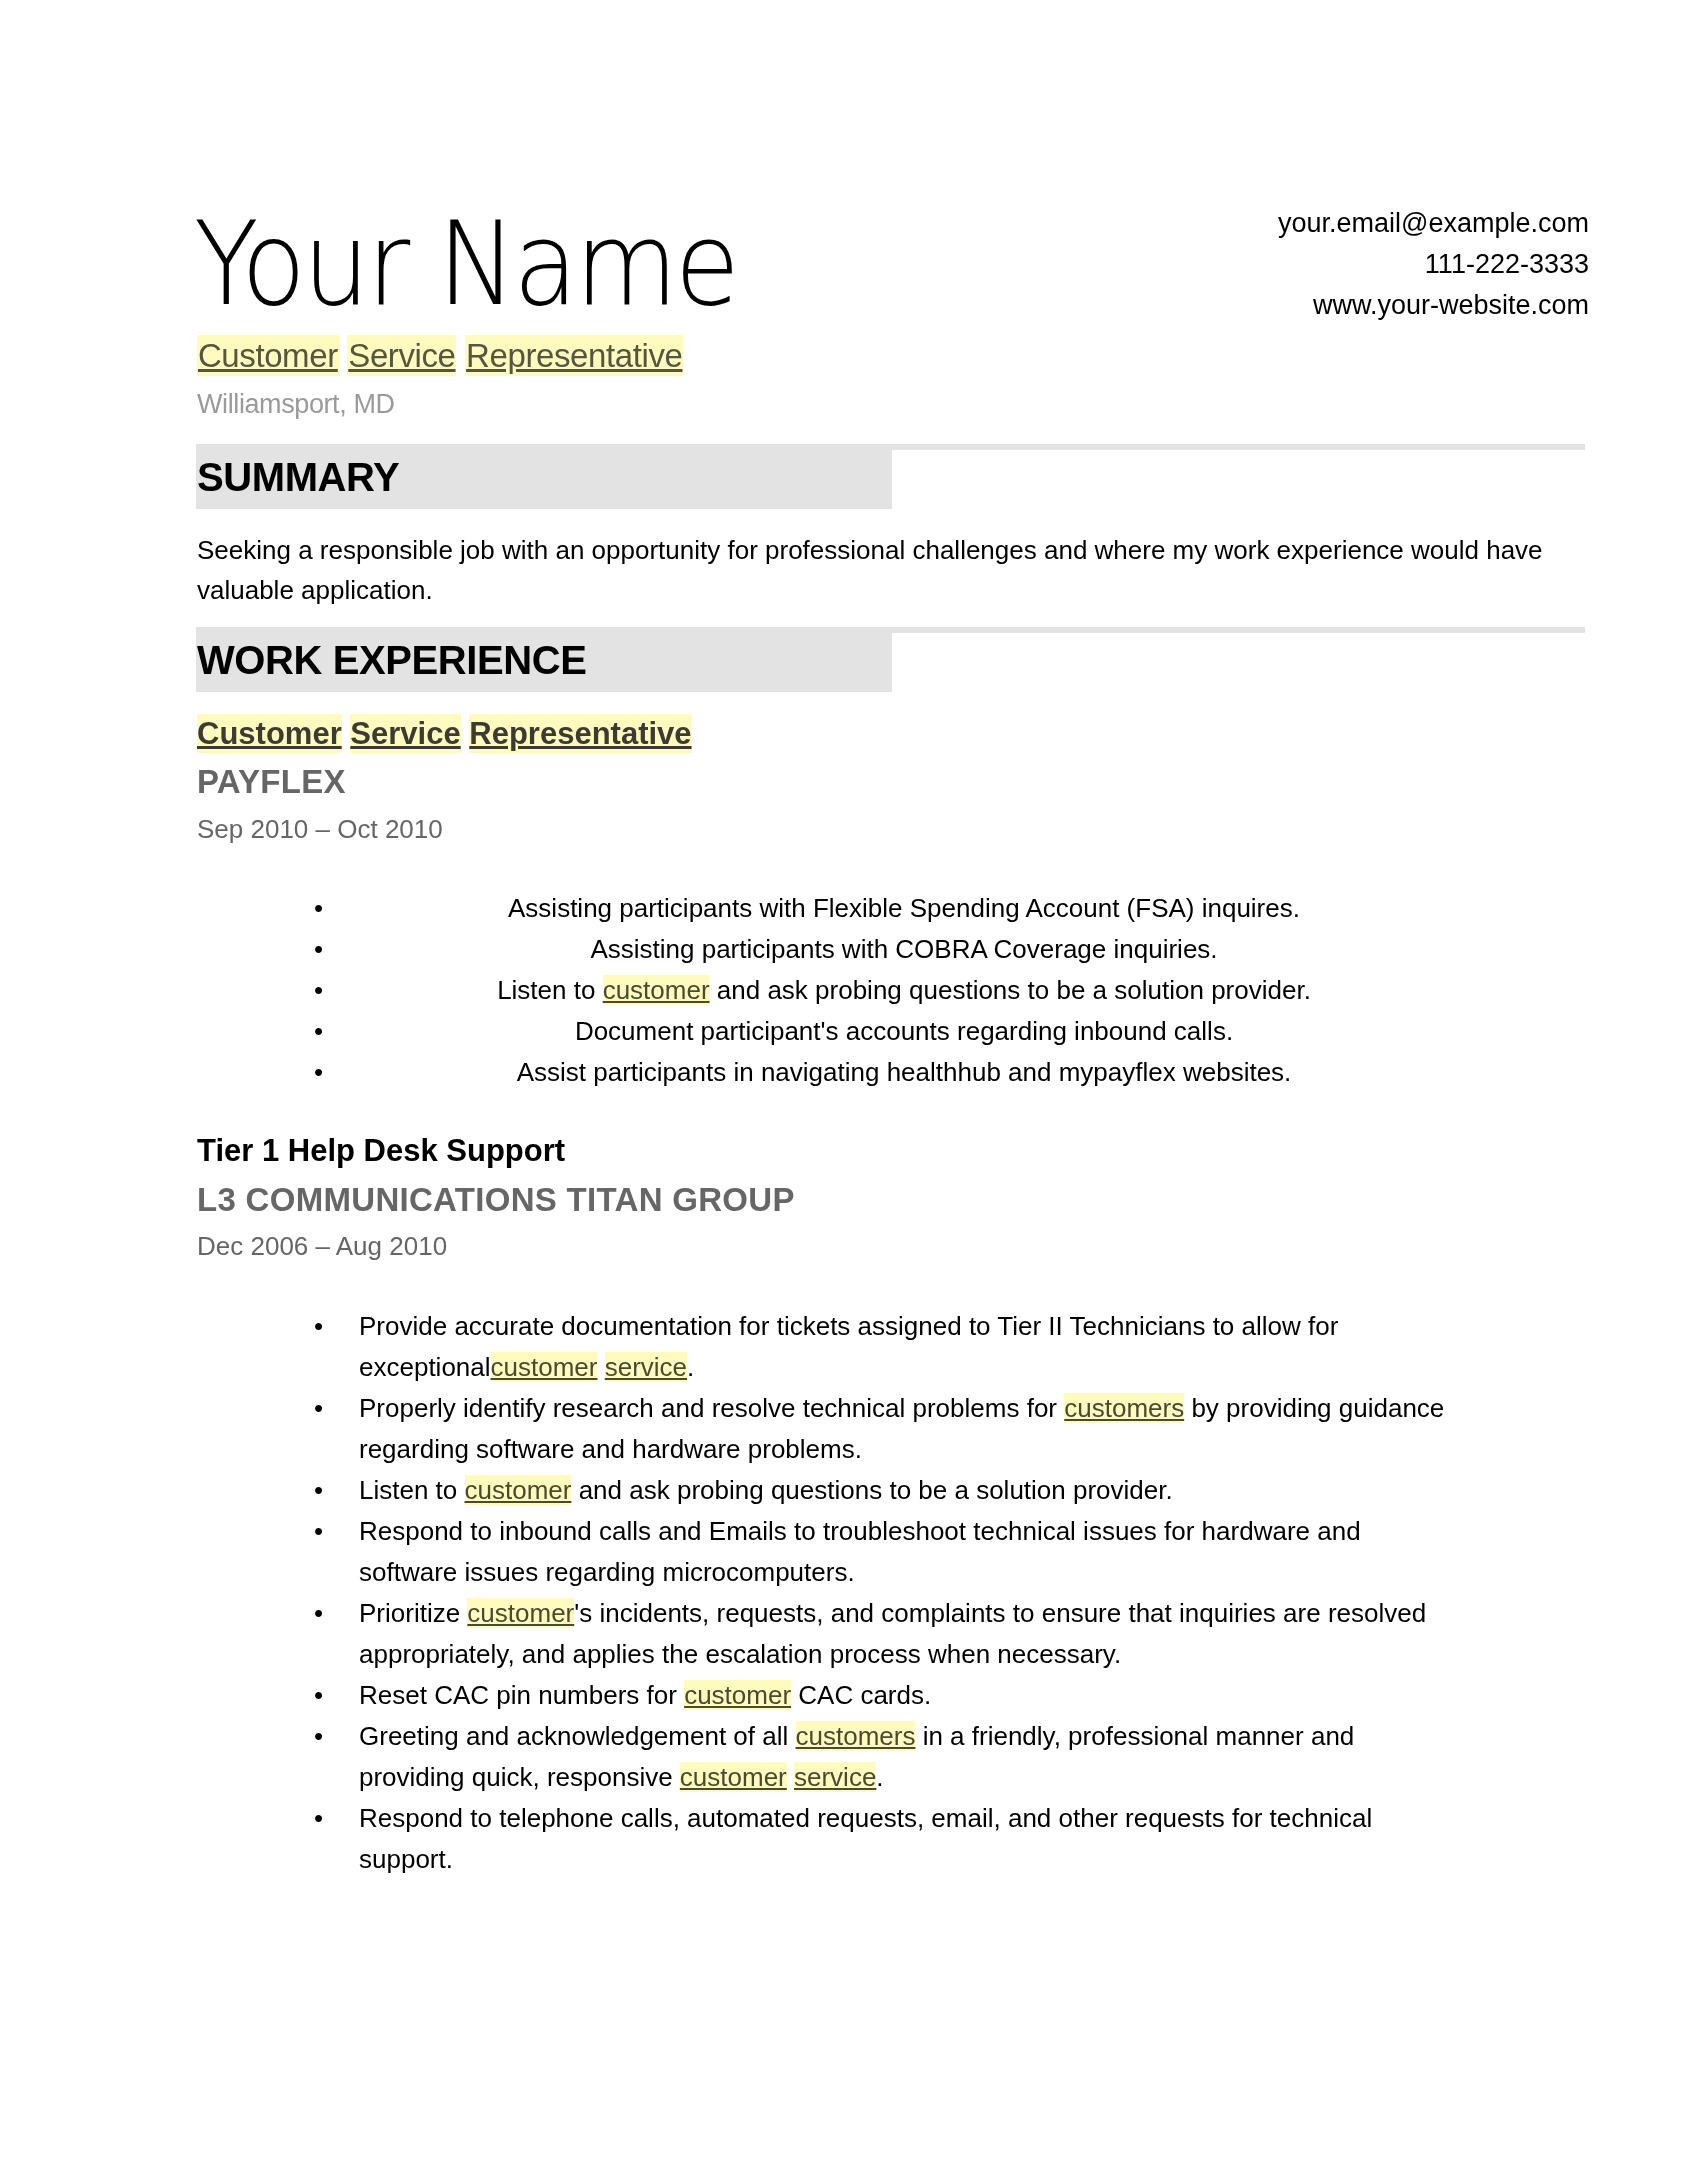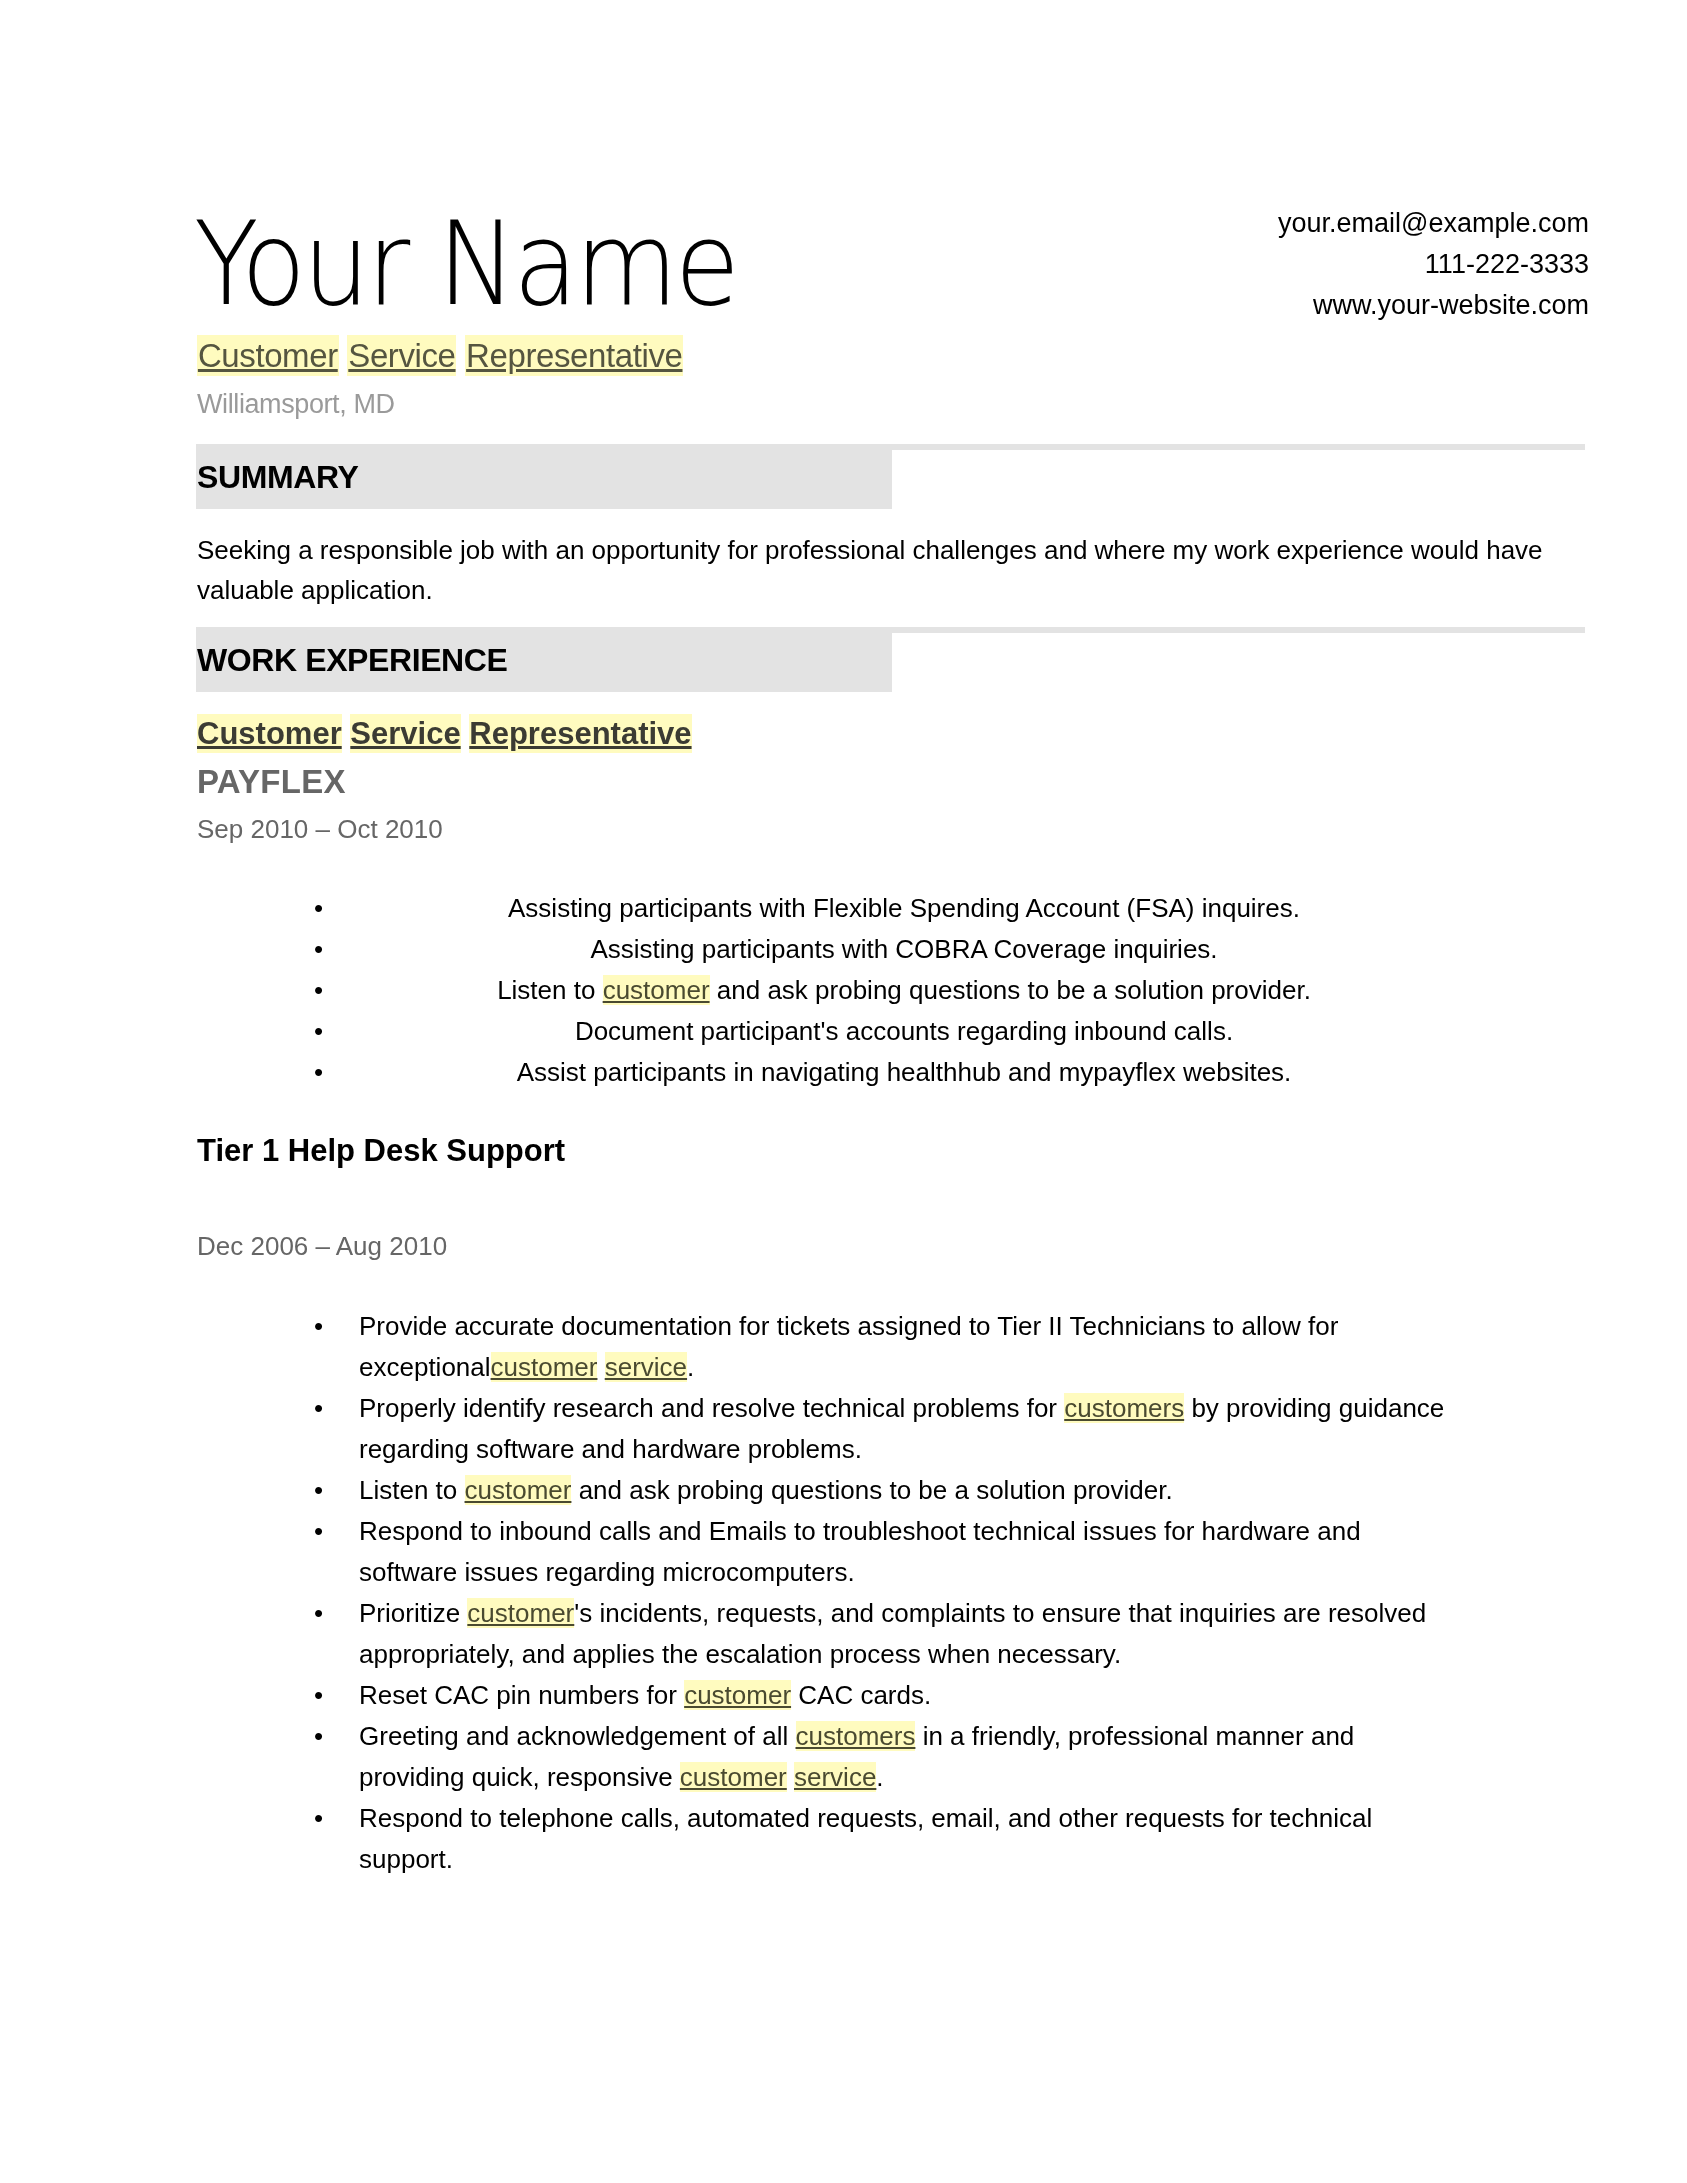--- a/index.html
+++ b/index.html
@@ -10,21 +10,21 @@
   .name { position: absolute; left: 194px; top: 194px; font-family: "DejaVu Sans", sans-serif; font-weight: 200; font-size: 115px; line-height: 140px; letter-spacing: -3.5px; color: #000; -webkit-text-stroke: 0; transform: scaleX(0.92); transform-origin: left top; }
   .title { position: absolute; left: 197px; top: 334px; font-size: 33px; line-height: 44px; color: #5a5a40; font-weight: 300; letter-spacing: -0.4px; }
   .title .hl { padding: 1.7px 0.9px; color: #555540; }
   .location { position: absolute; left: 197px; top: 386px; font-size: 27px; line-height: 37px; color: #9a9a9a; letter-spacing: -0.4px; }
 
   .contact { position: absolute; right: 98px; top: 203px; text-align: right; font-size: 27px; line-height: 41px; color: #000; }
   .contact div { white-space: nowrap; }
 
   .sec-line { position: absolute; left: 196px; width: 1389px; height: 6.1px; background: #e3e3e3; }
   .sec-box { position: absolute; left: 196px; width: 696px; background: #e3e3e3; }
-  .sec-title { position: absolute; left: 197px; font-size: 32px; font-weight: bold; line-height: 52px; color: #000; letter-spacing: -0.4px; }
+  .sec-title { position: absolute; left: 197px; font-size: 40px; font-weight: bold; line-height: 52px; color: #000; letter-spacing: -0.4px; }
 
   .para { position: absolute; left: 197px; width: 1363px; font-size: 26px; line-height: 40px; color: #000; }
 
   .job-title { position: absolute; left: 197px; font-size: 31px; font-weight: bold; line-height: 44px; color: #000; }
   .job-title .hl { padding: 1.7px 0; color: #3b3b33; }
   .company { position: absolute; left: 197px; font-size: 33px; font-weight: bold; line-height: 40px; color: #666666; letter-spacing: 0.3px; }
   .dates { position: absolute; left: 197px; font-size: 26px; line-height: 37px; color: #666666; }
 
   ul.bullets { position: absolute; left: 314px; width: 1135px; margin: 0; padding: 0; list-style: none; }
   ul.bullets li { position: relative; padding-left: 45px; font-size: 26px; line-height: 41px; color: #000; }
@@ -72,20 +72,21 @@
 
   <ul class="bullets" id="job0-bullets" style="top:888px;text-align:center;">
       <li><span>Assisting participants with Flexible Spending Account (FSA) inquires.</span></li>
       <li><span>Assisting participants with COBRA Coverage inquiries.</span></li>
       <li><span>Listen to </span><span class="hl">customer</span><span> and ask probing questions to be a solution provider.</span></li>
       <li><span>Document participant's accounts regarding inbound calls.</span></li>
       <li><span>Assist participants in navigating healthhub and mypayflex websites.</span></li>
     </ul>
 
   <div class="job-title" style="top:1129px;">Tier 1 Help Desk Support</div>
+  <div class="company" style="top:1180px;">L3 COMMUNICATIONS TITAN GROUP</div>
   <div class="dates" style="top:1228px;">Dec 2006 – Aug 2010</div>
 
   <ul class="bullets" id="job1-bullets" style="top:1306px;">
       <li><span>Provide accurate documentation for tickets assigned to Tier II Technicians to allow for exceptional</span><span class="hl">customer</span><span> </span><span class="hl">service</span><span>.</span></li>
       <li><span>Properly identify research and resolve technical problems for </span><span class="hl">customers</span><span> by providing guidance regarding software and hardware problems.</span></li>
       <li><span>Listen to </span><span class="hl">customer</span><span> and ask probing questions to be a solution provider.</span></li>
       <li><span>Respond to inbound calls and Emails to troubleshoot technical issues for hardware and software issues regarding microcomputers.</span></li>
       <li><span>Prioritize </span><span class="hl">customer</span><span>'s incidents, requests, and complaints to ensure that inquiries are resolved appropriately, and applies the escalation process when necessary.</span></li>
       <li><span>Reset CAC pin numbers for </span><span class="hl">customer</span><span> CAC cards.</span></li>
       <li><span>Greeting and acknowledgement of all </span><span class="hl">customers</span><span> in a friendly, professional manner and providing quick, responsive </span><span class="hl">customer</span><span> </span><span class="hl">service</span><span>.</span></li>

